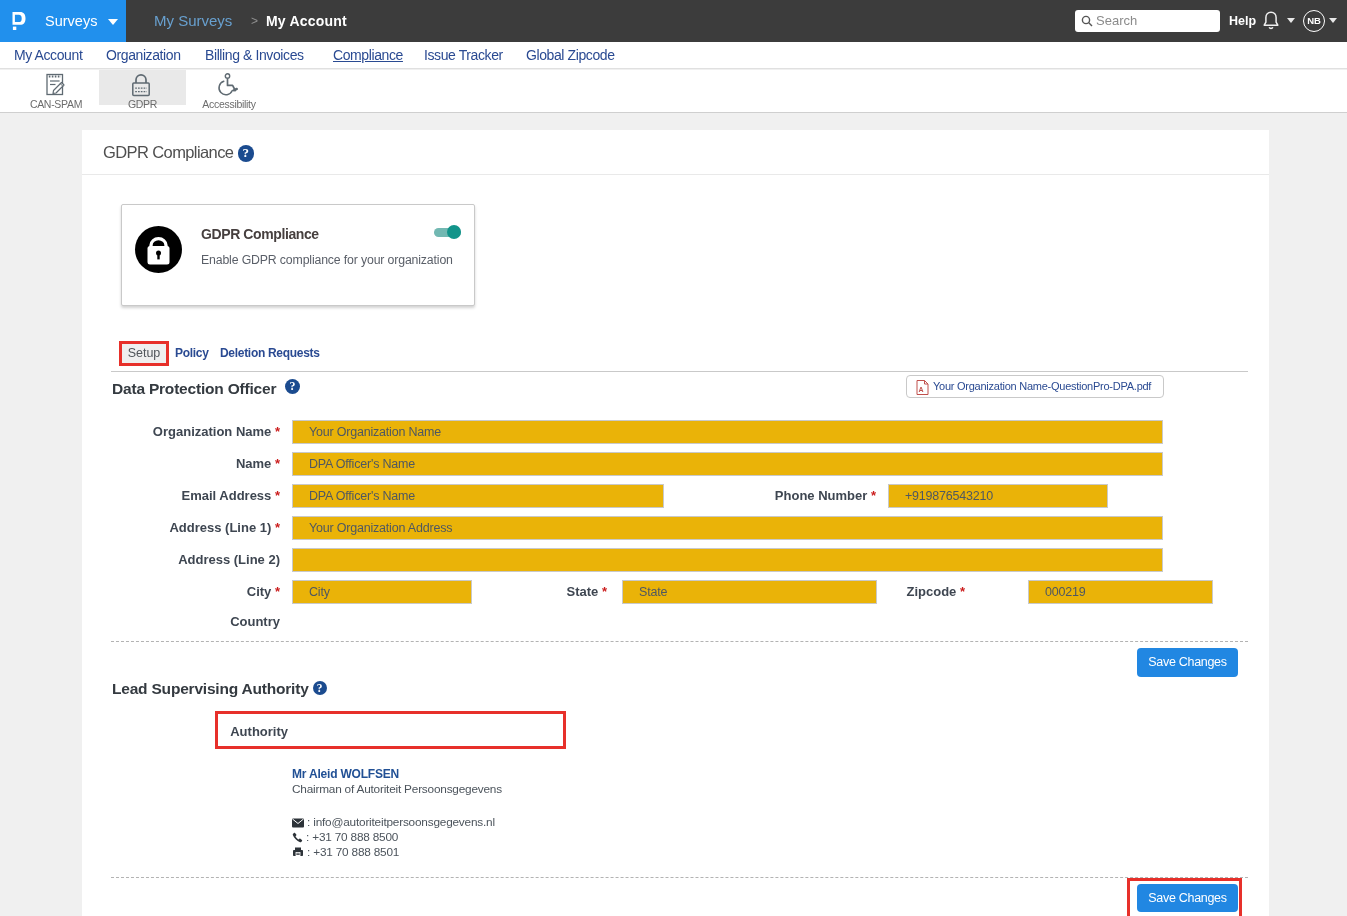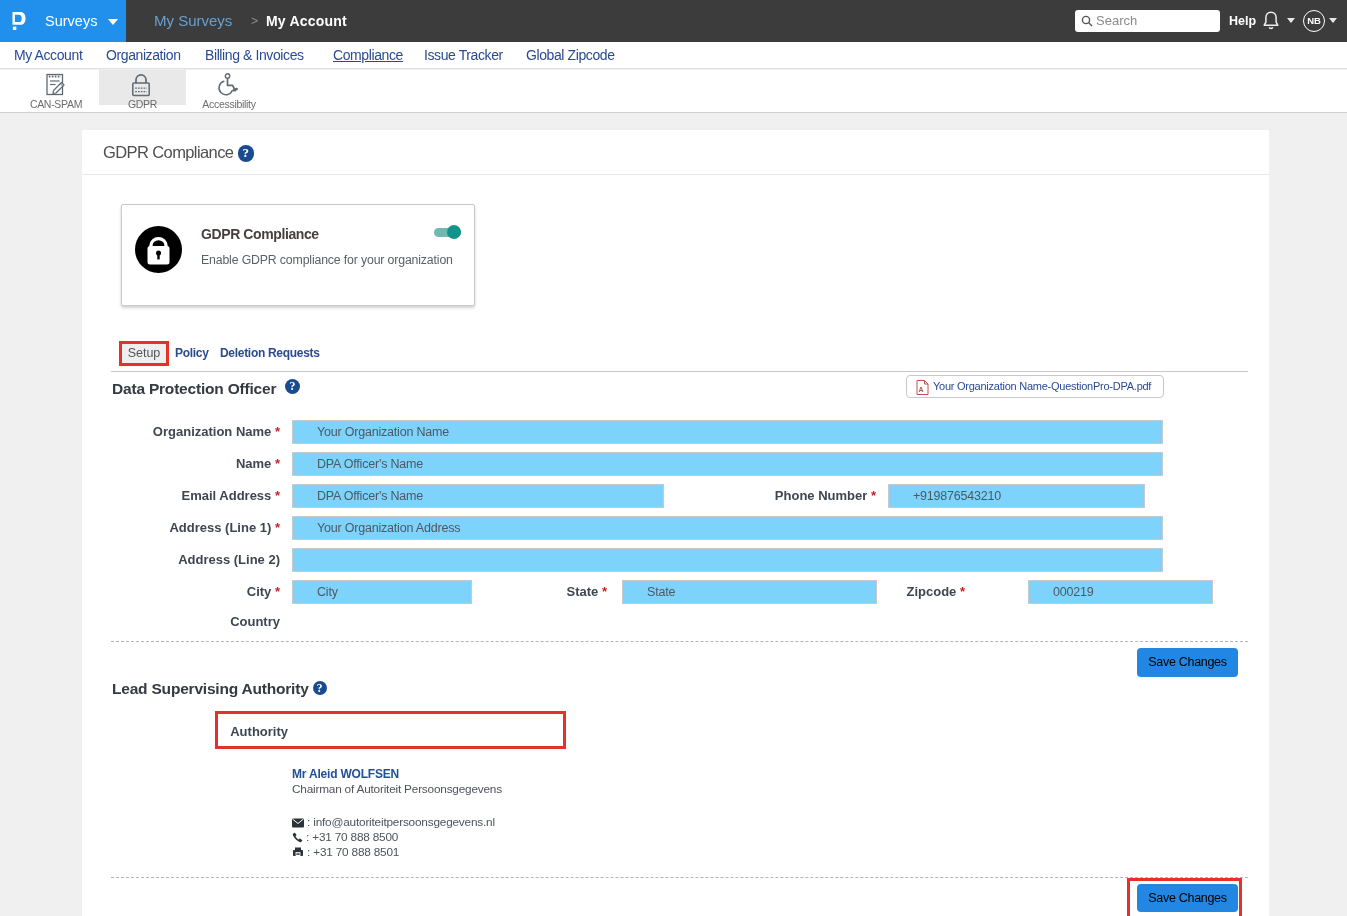--- a/index.html
+++ b/index.html
@@ -61,25 +61,25 @@
 .sechead { position:absolute; font-size:15.5px; letter-spacing:-0.2px; font-weight:bold; color:#343a40; white-space:nowrap; }
 
 
 #pdfbtn { position:absolute; left:824px; top:245px; width:258px; height:23px; border:1px solid #c9c9c9; border-radius:4px; font-size:11px; letter-spacing:-0.25px; color:#2a4a92; line-height:21px; white-space:nowrap; }
 #pdfbtn svg { position:absolute; left:9px; top:4px; }
 #pdfbtn span { position:absolute; left:26px; }
 
 
 .flabel { position:absolute; font-size:13px; font-weight:bold; color:#3e4651; text-align:right; line-height:24px; white-space:nowrap; }
 .flabel .req { color:#cb1d1d; }
-.finput { position:absolute; height:24px; border:1px solid #c9c9c9; background:#7dd3fc; font-size:12.5px; letter-spacing:-0.2px; color:#4f5861; line-height:22px; padding-left:24px; white-space:nowrap; }
+.finput { position:absolute; height:24px; border:1px solid #c9c9c9; background:#eab308; font-size:12.5px; letter-spacing:-0.2px; color:#4f5861; line-height:22px; padding-left:16px; white-space:nowrap; }
 .fselect .chev { position:absolute; right:10px; top:8px; }
 
 
-.savebtn { position:absolute; width:101px; height:29px; background:#2187e2; border-radius:4px; color:#000000; font-size:12.5px; letter-spacing:-0.3px; text-align:center; line-height:29px; }
+.savebtn { position:absolute; width:101px; height:29px; background:#2187e2; border-radius:4px; color:#ffffff; font-size:12.5px; letter-spacing:-0.3px; text-align:center; line-height:29px; }
 
 .dashed { position:absolute; left:29px; width:1137px; border-top:1px dashed #b3b3b3; }
 
 
 .cline { position:absolute; left:210px; font-size:11.8px; letter-spacing:-0.2px; color:#4c545c; line-height:15px; white-space:nowrap; }
 .cline svg { vertical-align:-2px; }
 
 .redbox { position:absolute; border:3px solid #e7302a; }
 </style>
 </head>
@@ -195,21 +195,21 @@
 
   <div class="flabel" style="left:0;top:290px;width:198px;">Organization Name <span class="req">*</span></div>
   <div class="finput" style="left:210px;top:290px;width:871px;">Your Organization Name</div>
 
   <div class="flabel" style="left:0;top:322px;width:198px;">Name <span class="req">*</span></div>
   <div class="finput" style="left:210px;top:322px;width:871px;">DPA Officer's Name</div>
 
   <div class="flabel" style="left:0;top:354px;width:198px;">Email Address <span class="req">*</span></div>
   <div class="finput" style="left:210px;top:354px;width:372px;">DPA Officer's Name</div>
   <div class="flabel" style="left:616px;top:354px;width:178px;">Phone Number <span class="req">*</span></div>
-  <div class="finput" style="left:806px;top:354px;width:257px;">+919876543210</div>
+  <div class="finput" style="left:806px;top:354px;width:220px;">+919876543210</div>
 
   <div class="flabel" style="left:0;top:386px;width:198px;">Address (Line 1) <span class="req">*</span></div>
   <div class="finput" style="left:210px;top:386px;width:871px;">Your Organization Address</div>
 
   <div class="flabel" style="left:0;top:418px;width:198px;">Address (Line 2)</div>
   <div class="finput" style="left:210px;top:418px;width:871px;"></div>
 
   <div class="flabel" style="left:0;top:450px;width:198px;">City <span class="req">*</span></div>
   <div class="finput" style="left:210px;top:450px;width:180px;">City</div>
   <div class="flabel" style="left:425px;top:450px;width:100px;">State <span class="req">*</span></div>

